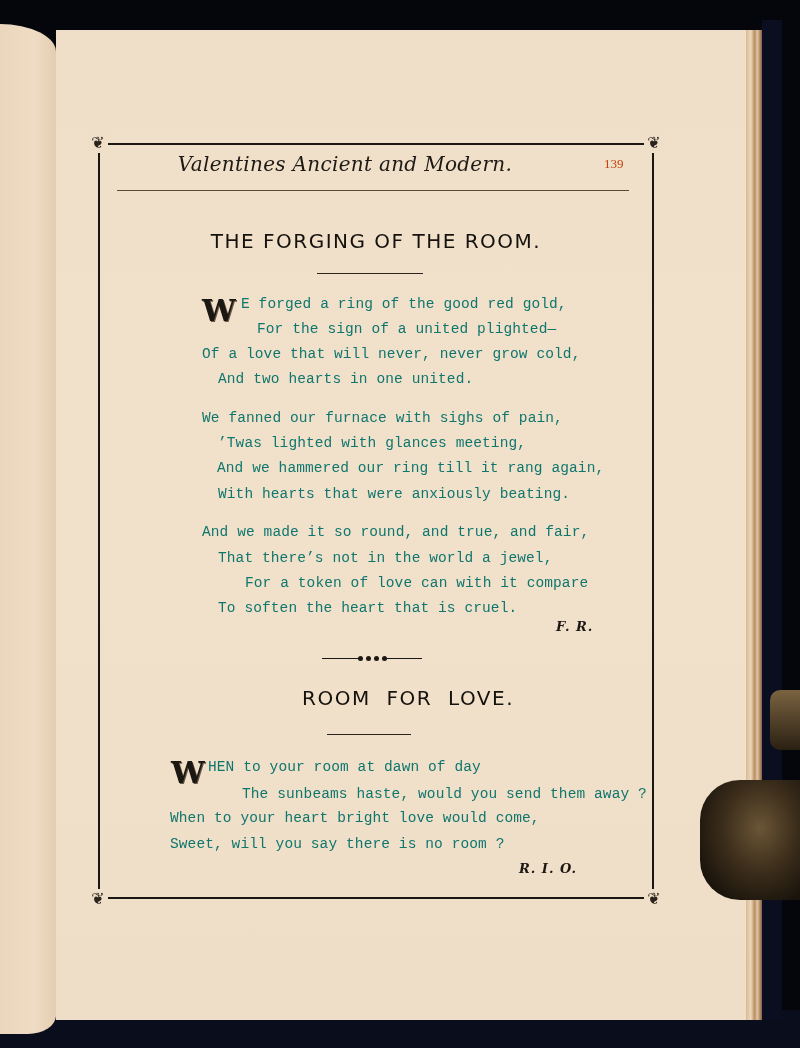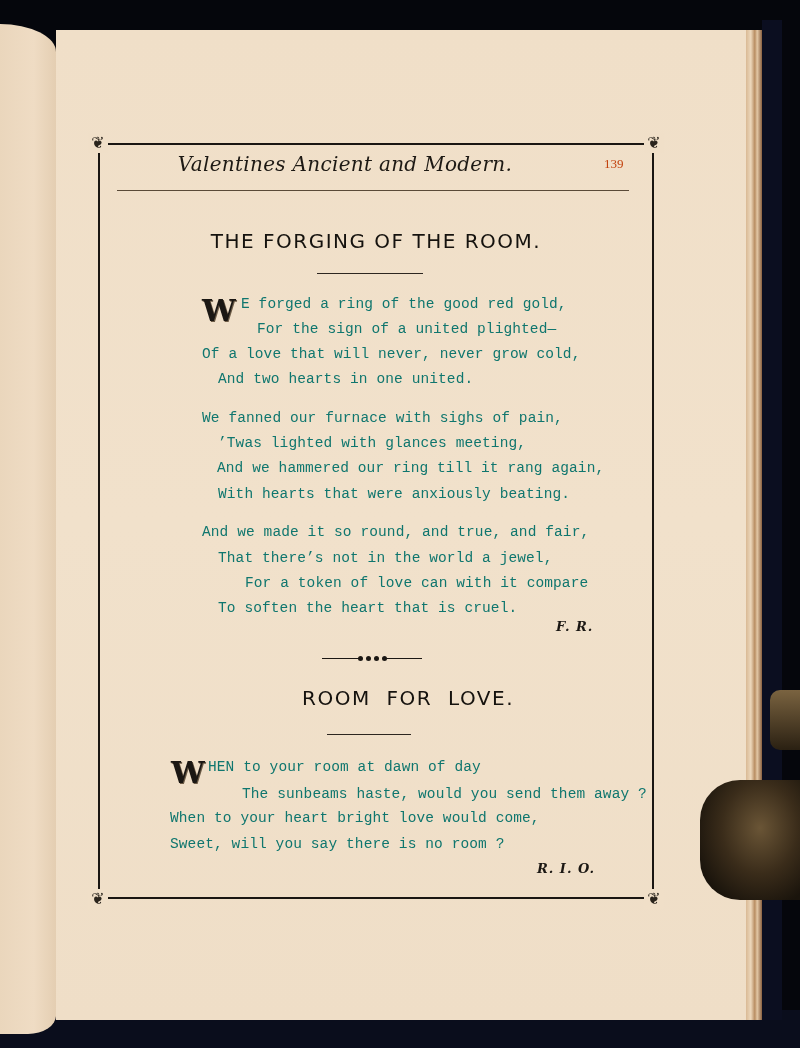--- a/index.html
+++ b/index.html
@@ -139,13 +139,13 @@
 
 <div class="title" style="top:686px; word-spacing:8px;padding-left:32px;">ROOM FOR LOVE.</div>
 <div class="short-rule" style="left:327px; top:734px; width:84px;"></div>
 
 <div class="drop-cap" style="left:171px; top:758px;">W</div>
 <div class="stanza-line" style="left:208px; top:759px;">HEN to your room at dawn of day</div>
 <div class="stanza-line" style="left:225px; top:786px;margin-left:17px;">The sunbeams haste, would you send them away ?</div>
 <div class="stanza-line" style="left:170px; top:810px;">When to your heart bright love would come,</div>
 <div class="stanza-line" style="left:170px; top:836px;">Sweet, will you say there is no room ?</div>
 
-<div class="attribution" style="left:537px; top:861px;">R. I. O.</div>
+<div class="attribution" style="left:519px; top:861px;">R. I. O.</div>
 
 </body></html>

